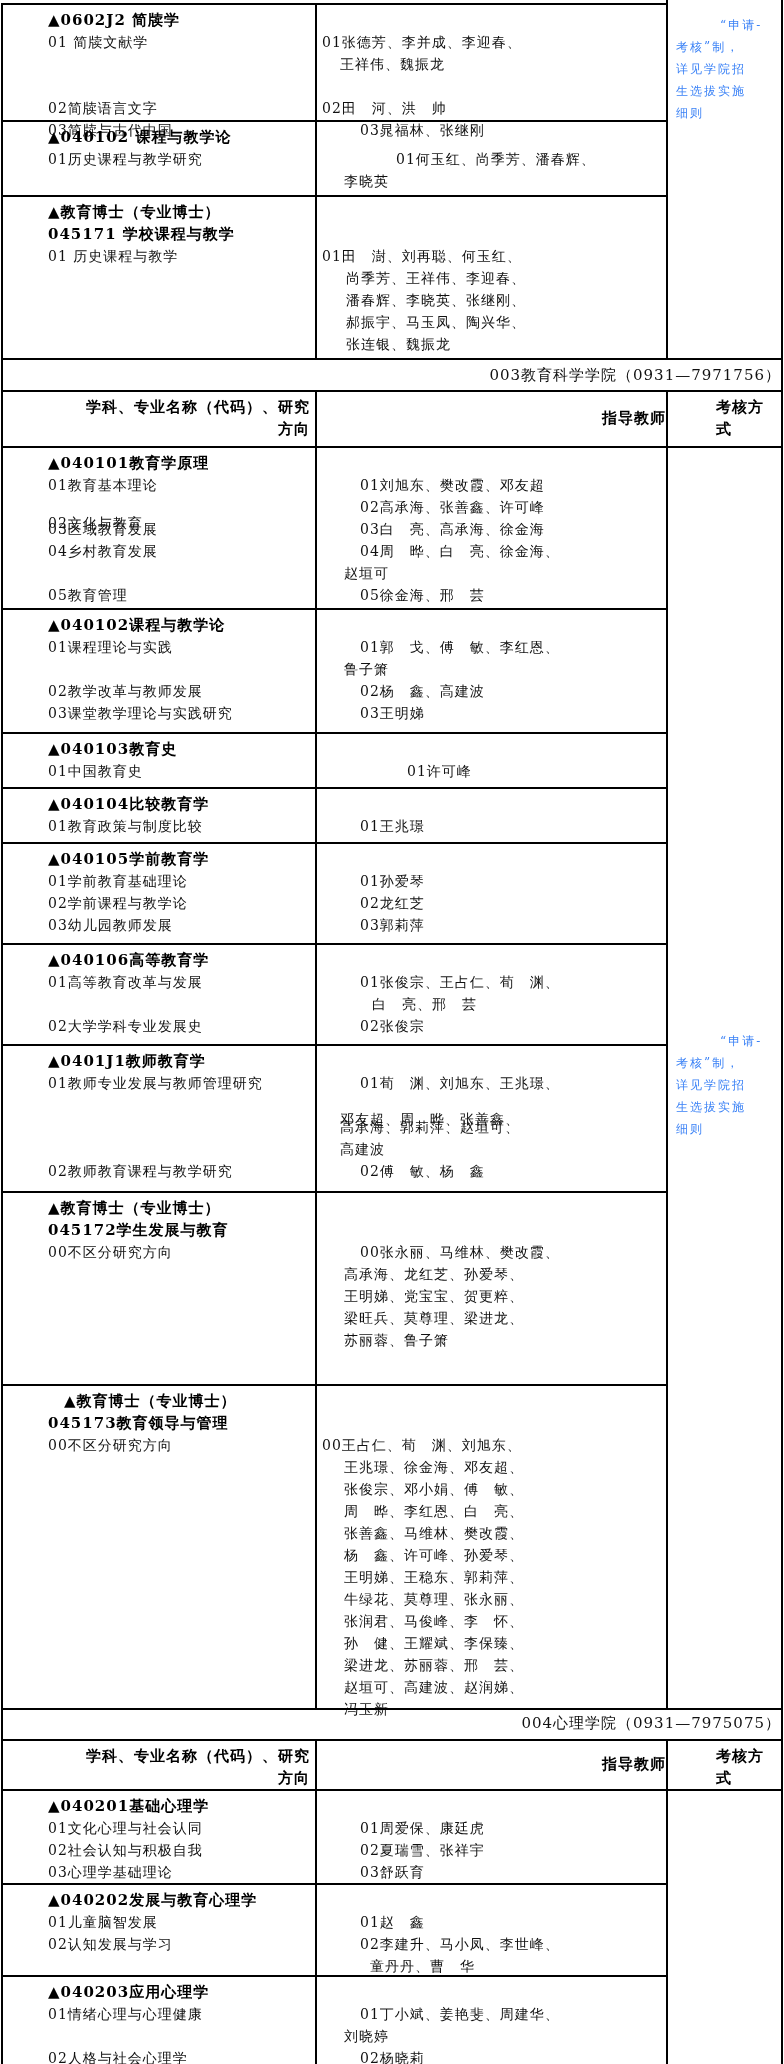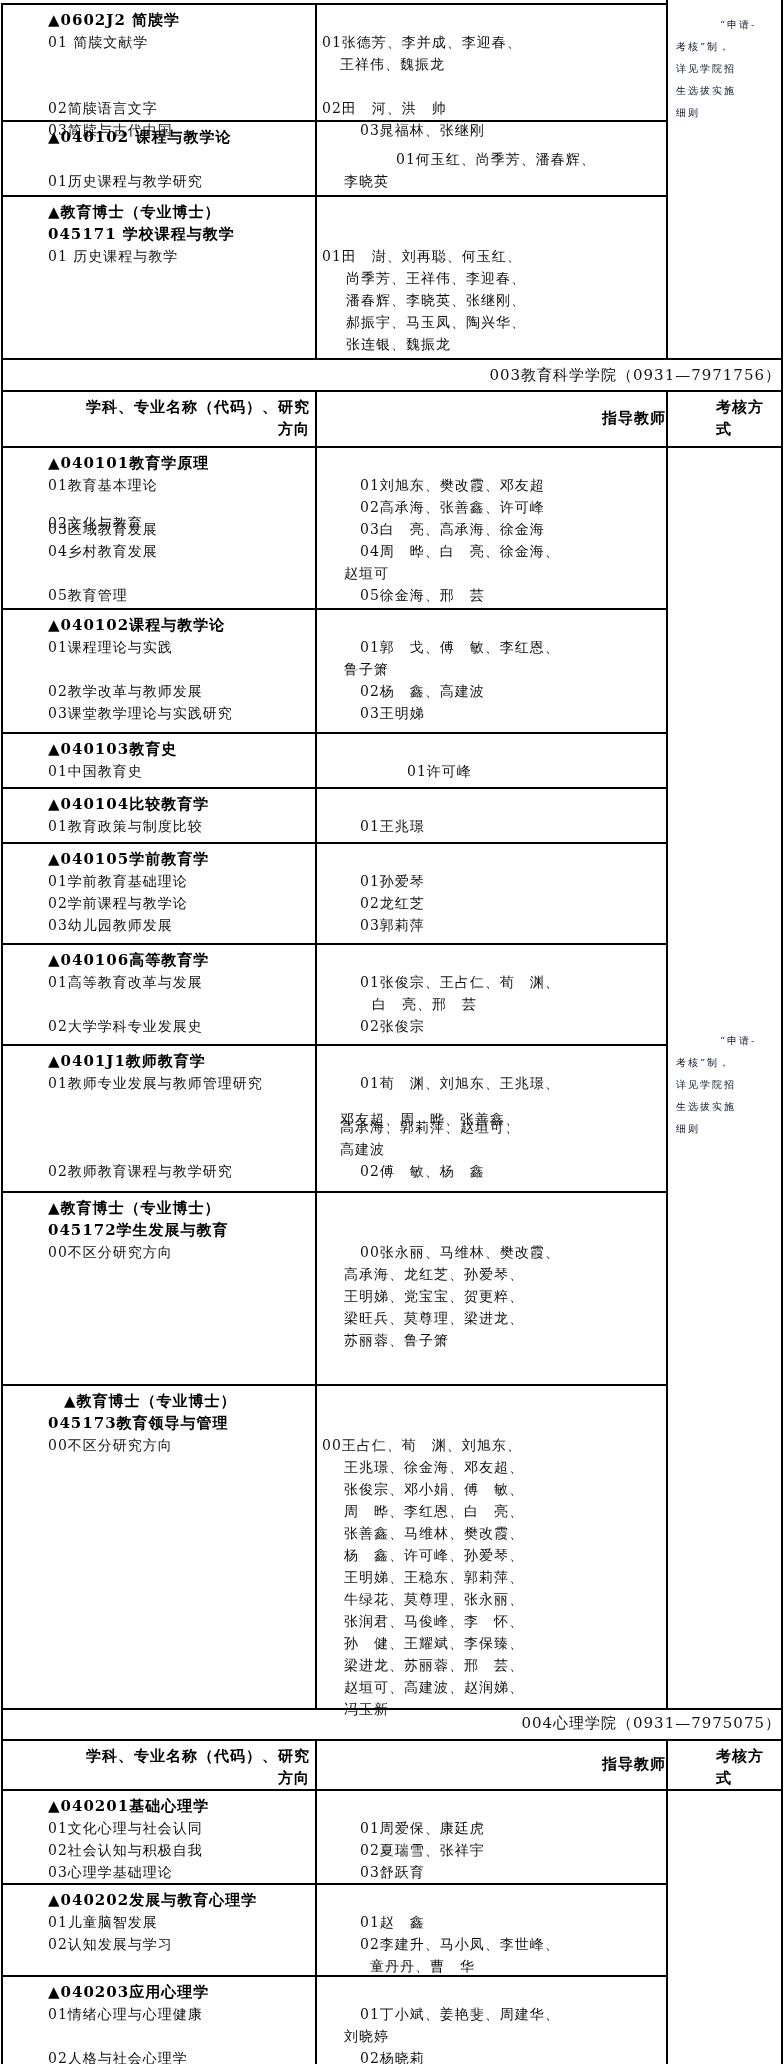--- a/index.html
+++ b/index.html
@@ -3,21 +3,21 @@
 <meta charset="utf-8">
 <style>
   html, body { margin:0; padding:0; background:#ffffff; }
   body { width:784px; height:2064px; position:relative; overflow:hidden;
          font-family:"DejaVu Serif","Liberation Serif",serif; color:#111; }
   .hl { position:absolute; height:2px; background:#000; }
   .vl { position:absolute; width:2px; background:#000; }
   .t  { position:absolute; font-size:14px; line-height:22px; white-space:pre; letter-spacing:1px; }
   .b  { font-weight:bold; font-size:15px; color:#000; }
   .c  { text-align:right; }
-  .note { position:absolute; font-size:10px; line-height:22px; width:104px; letter-spacing:2px; color:#0f172a; }
+  .note { position:absolute; font-size:12px; line-height:22px; width:104px; letter-spacing:2px; color:#3b82f6; }
 </style>
 </head>
 <body>
 
 <div id="doc">
     <div class="hl" style="top: 3px; left: 1px; width: 667px;"></div>
     <div class="vl" style="left: 1px; top: 3px; height: 357px;"></div>
     <div class="vl" style="left: 315px; top: 3px; height: 357px;"></div>
     <div class="vl" style="left: 666px; top: 0px; height: 360px;"></div>
     <div class="vl" style="left: 781px; top: 0px; height: 360px;"></div>
@@ -26,21 +26,21 @@
     <div class="hl" style="top: 358px; left: 1px; width: 782px;"></div>
     <div class="t b" style="left: 48px; top: 9px;">▲0602J2 简牍学</div>
     <div class="t" style="left: 48px; top: 31px;">01 简牍文献学</div>
     <div class="t" style="left: 48px; top: 97px;">02简牍语言文字</div>
     <div class="t" style="left: 48px; top: 119px;">03简牍与古代中国</div>
     <div class="t" style="left: 322px; top: 31px;">01张德芳、李并成、李迎春、</div>
     <div class="t" style="left: 340px; top: 53px;">王祥伟、魏振龙</div>
     <div class="t" style="left: 322px; top: 97px;">02田　河、洪　帅</div>
     <div class="t" style="left: 360px; top: 119px;">03晁福林、张继刚</div>
     <div class="t b" style="left: 48px; top: 126px;">▲040102 课程与教学论</div>
-    <div class="t" style="left: 48px; top: 148px; margin-top: 22px;">01历史课程与教学研究</div>
+    <div class="t" style="left: 48px; top: 148px;">01历史课程与教学研究</div>
     <div class="t" style="left: 360px; top: 148px; margin-left: 36px;">01何玉红、尚季芳、潘春辉、</div>
     <div class="t" style="left: 344px; top: 170px;">李晓英</div>
     <div class="t b" style="left: 48px; top: 201px;">▲教育博士（专业博士）</div>
     <div class="t b" style="left: 48px; top: 223px;">045171 学校课程与教学</div>
     <div class="t" style="left: 48px; top: 245px;">01 历史课程与教学</div>
     <div class="t" style="left: 322px; top: 245px;">01田　澍、刘再聪、何玉红、</div>
     <div class="t" style="left: 346px; top: 267px;">尚季芳、王祥伟、李迎春、</div>
     <div class="t" style="left: 346px; top: 289px;">潘春辉、李晓英、张继刚、</div>
     <div class="t" style="left: 346px; top: 311px;">郝振宇、马玉凤、陶兴华、</div>
     <div class="t" style="left: 346px; top: 333px;">张连银、魏振龙</div>

